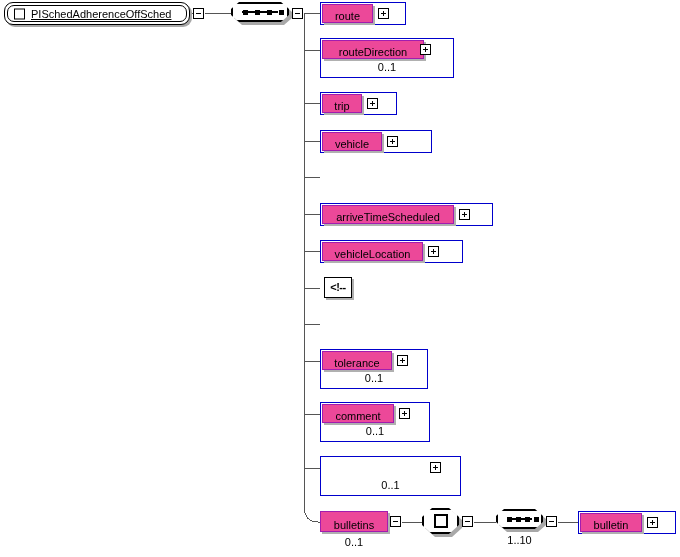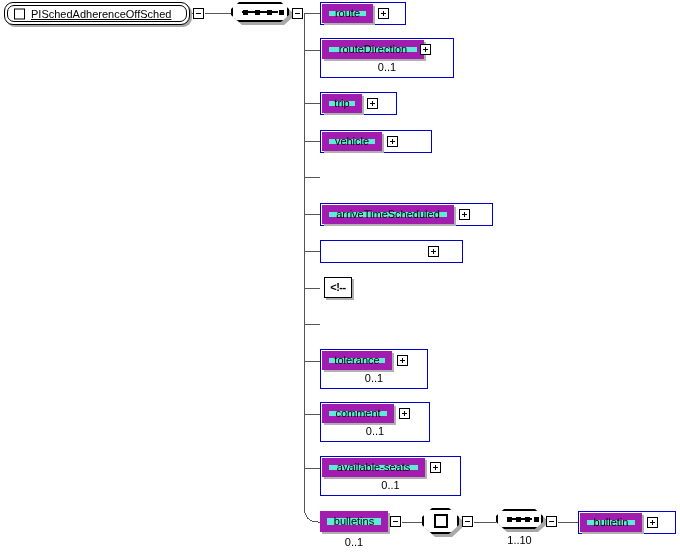--- a/index.html
+++ b/index.html
@@ -73,25 +73,25 @@
     position: absolute;
     box-sizing: border-box;
     border: 1px solid #0000cc;
     background: #ffffff;
   }
   .name-box {
     position: absolute;
     left: 1px;
     top: 1px;
     box-sizing: border-box;
-    border: 7px solid #a21caf;
-    background: #5eead4;
+    border: 1px solid #a21caf;
+    background: #ec4899;
     box-shadow: 2px 2px 0 0 #b0b0b0;
     display: flex;
-    align-items: center;
+    align-items: flex-end;
     justify-content: center;
     height: 19px;
   }
   .name-box span {
     font-size: 11px;
     color: #000000;
     white-space: nowrap;
     line-height: 1;
     padding: 0 5px;
   }
@@ -307,20 +307,23 @@
 
 
   <div class="elem" style="left:320px; top:203px; width:173px; height:23px;">
     <div class="name-box" style="width:132px;">
       <span>arriveTimeScheduled</span>
     </div>
     <div class="plus" style="left:138px;"></div>
   </div>
 
   <div class="elem" style="left:320px; top:240px; width:143px; height:23px;">
+    <div class="name-box" style="width:101px;">
+      <span>vehicleLocation</span>
+    </div>
     <div class="plus" style="left:107px;"></div>
   </div>
 
   <div class="comment-node" style="left:324px; top:277px; width:28px; height:21px;">
     <span>&lt;!--</span>
   </div>
 
 
   <div class="elem" style="left:320px; top:349px; width:108px; height:40px;">
     <div class="name-box" style="width:70px;">
@@ -332,23 +335,20 @@
 
   <div class="elem" style="left:320px; top:402px; width:110px; height:40px;">
     <div class="name-box" style="width:72px;">
       <span>comment</span>
     </div>
     <div class="plus" style="left:78px;"></div>
     <div class="card" style="left:0; right:0; top:22px;">0..1</div>
   </div>
 
   <div class="elem" style="left:320px; top:456px; width:141px; height:40px;">
-    <div class="name-box" style="width:103px;">
-      <span>available-seats</span>
-    </div>
     <div class="plus" style="left:109px;"></div>
     <div class="card" style="left:0; right:0; top:22px;">0..1</div>
   </div>
 
   <div class="name-box" style="left:320px; top:511px; width:68px; height:21px; position:absolute;">
     <span>bulletins</span>
   </div>
   <div class="card" style="left:320px; top:536px; width:68px;">0..1</div>
   <div class="minus" style="left:390px; top:516px;"></div>
 

